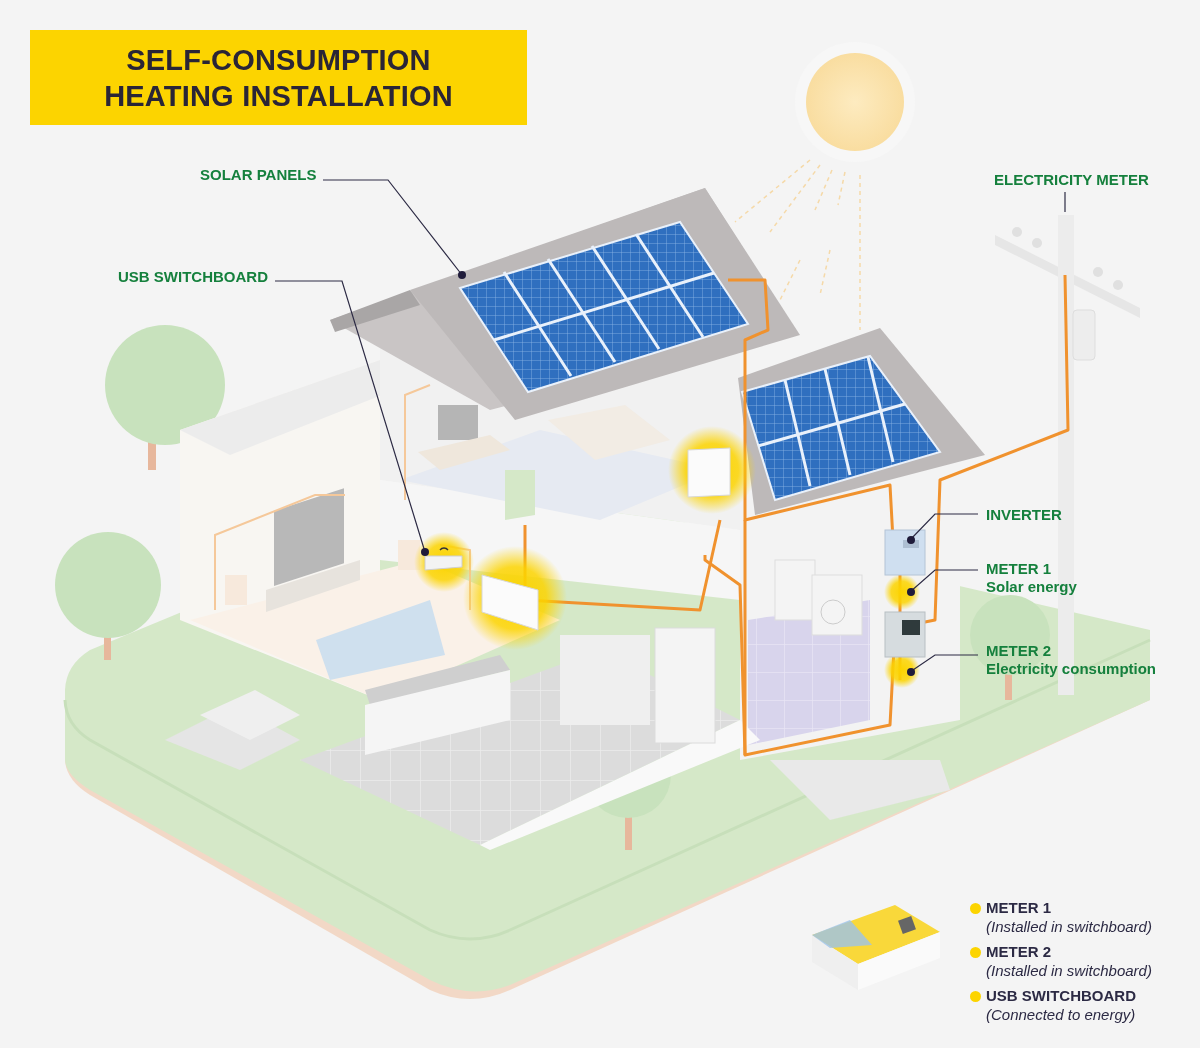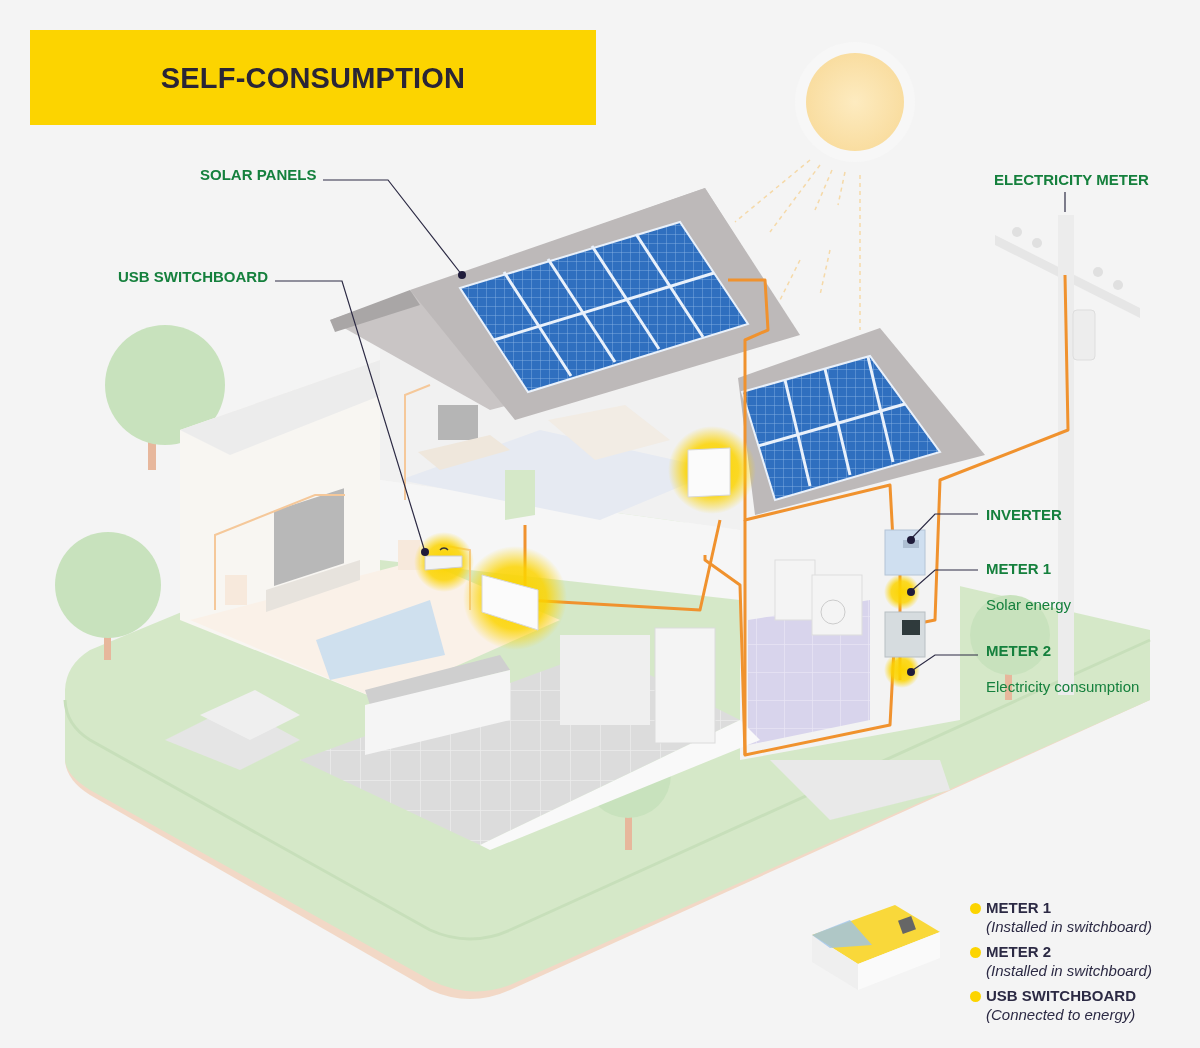--- a/index.html
+++ b/index.html
@@ -1,32 +1,33 @@
 <!DOCTYPE html>
 <html><head>
 <meta charset="utf-8">
 <style>
   html, body { margin:0; padding:0; }
   body { width:1200px; height:1048px; background:#f4f4f4; position:relative; overflow:hidden; font-family:"Liberation Sans", sans-serif; }
-  .title-box { position:absolute; left:30px; top:30px; width:566px; height:95px; background:#fcd400; display:flex; flex-direction:column; align-items:center; justify-content:center; }
+  .title-box { position:absolute; left:30px; top:30px; width:497px; height:95px; background:#fcd400; display:flex; flex-direction:column; align-items:center; justify-content:center; }
   .title-box div { font-family:"Liberation Sans", sans-serif; font-weight:bold; font-size:29px; color:#2a2536; line-height:36px; letter-spacing:0.2px; }
   svg.scene { position:absolute; left:0; top:0; }
   .lbl { position:absolute; font-family:"Liberation Sans", sans-serif; color:#15803d; font-size:15px; font-weight:bold; white-space:nowrap; }
-  .lbl .sub { display:block; font-weight:normal; font-size:15px; margin-top:19px; }
+  .lbl .sub { display:block; font-weight:bold; font-size:15px; margin-top:1px; }
   .legend { position:absolute; left:970px; top:898px; font-family:"Liberation Sans", sans-serif; color:#2c2a44; font-size:15px; }
   .legend-item { position:relative; padding-left:16px; margin-bottom:6px; line-height:19px; }
   .legend-item .dot { position:absolute; left:0; top:5px; width:11px; height:11px; border-radius:50%; background:#fcd400; }
   .legend-item .main { font-weight:bold; display:block; }
   .legend-item .sub { display:block;font-style:italic; }
 </style>
 </head>
 <body>
 
 <div class="title-box">
   <div>SELF-CONSUMPTION</div>
+  <div>HEATING INSTALLATION</div>
 </div>
 
 <svg class="scene" width="1200" height="1048" viewBox="0 0 1200 1048">
   <defs>
     <radialGradient id="glow" cx="50%" cy="50%" r="50%">
       <stop offset="0%" stop-color="#fcd400" stop-opacity="1"></stop>
       <stop offset="60%" stop-color="#fcd400" stop-opacity="0.85"></stop>
       <stop offset="100%" stop-color="#fcd400" stop-opacity="0"></stop>
     </radialGradient>
     <radialGradient id="sunG" cx="50%" cy="50%" r="50%">

